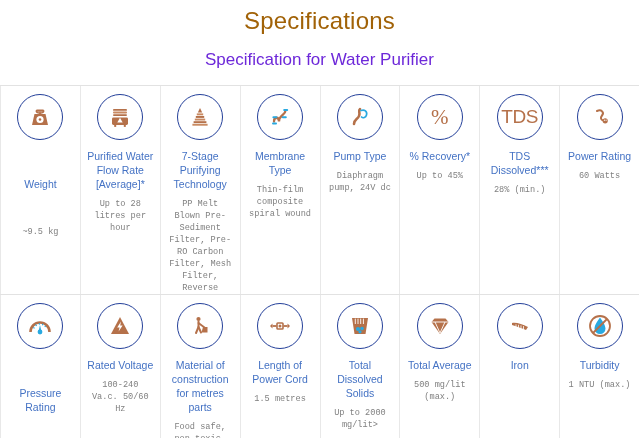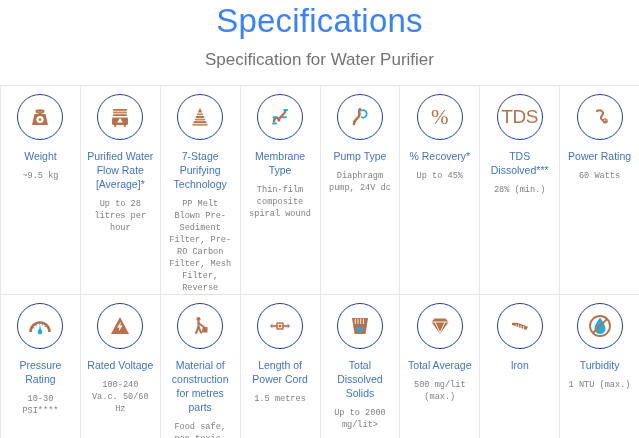--- a/index.html
+++ b/index.html
@@ -14,30 +14,30 @@
     overflow: hidden;
   }
   .page {
     width: 639px;
     height: 438px;
     position: relative;
     box-sizing: border-box;
   }
   .title {
     text-align: center;
-    color: #3b82f6;
-    font-size: 33px;
+    color: #a16207;
+    font-size: 24px;
     font-weight: 400;
     letter-spacing: 0.2px;
     margin: 6px 0 0 0;
     line-height: 30px;
   }
   .subtitle {
     text-align: center;
-    color: #737373;
+    color: #6d28d9;
     font-size: 17px;
     font-weight: 400;
     margin: 14px 0 0 0;
     line-height: 20px;
   }
   .spec-table {
     margin-top: 15px;
     border-top: 1px solid #e2e2e2;
     border-bottom: 1px solid #e2e2e2;
     width: 639px;
@@ -54,21 +54,21 @@
     flex: 1 1 0;
     box-sizing: border-box;
     border-left: 1px solid #e8e8e8;
     padding: 8px 4px 0 4px;
     display: flex;
     flex-direction: column;
     align-items: center;
     text-align: center;
     overflow: hidden;
   }
-  .spec-cell:first-child { border-left: none; }
+  .spec-cell:first-child { border-left: none; gap: 28px; }
   .spec-row.row-1 .spec-cell { border-left: 1px solid #e8e8e8; }
   .spec-row .spec-cell:first-child { border-left: 1px solid #e8e8e8; }
   .icon-circle {
     width: 46px;
     height: 46px;
     border-radius: 50%;
     border: 1.4px solid #24409a;
     display: flex;
     align-items: center;
     justify-content: center;

